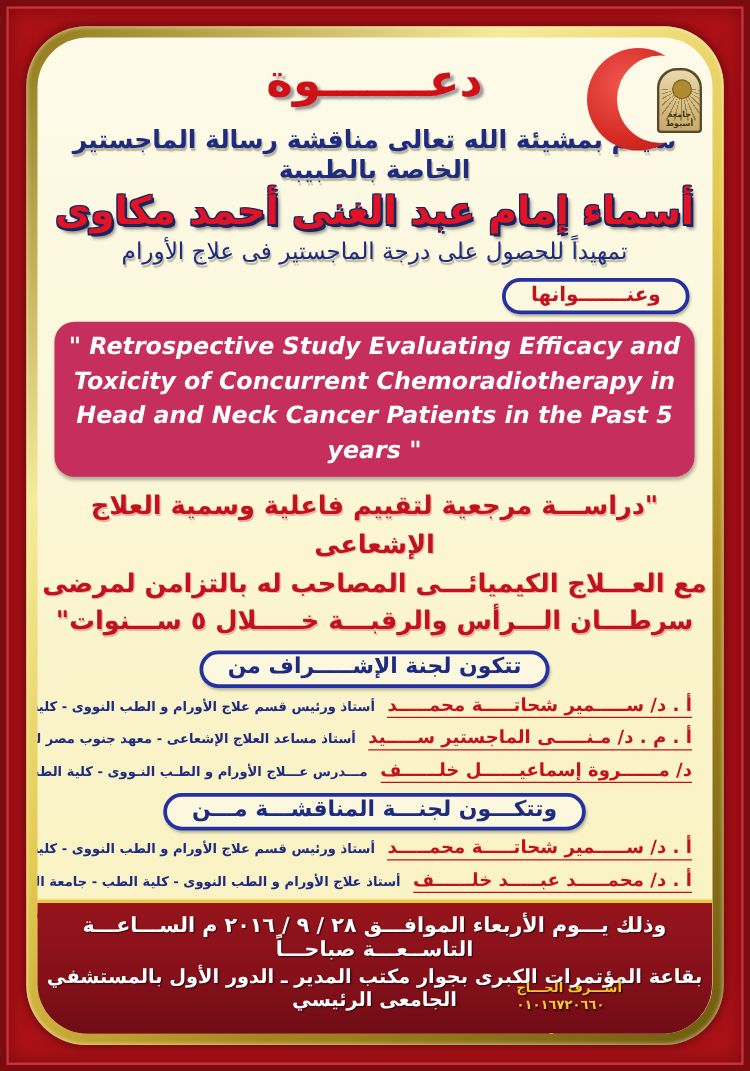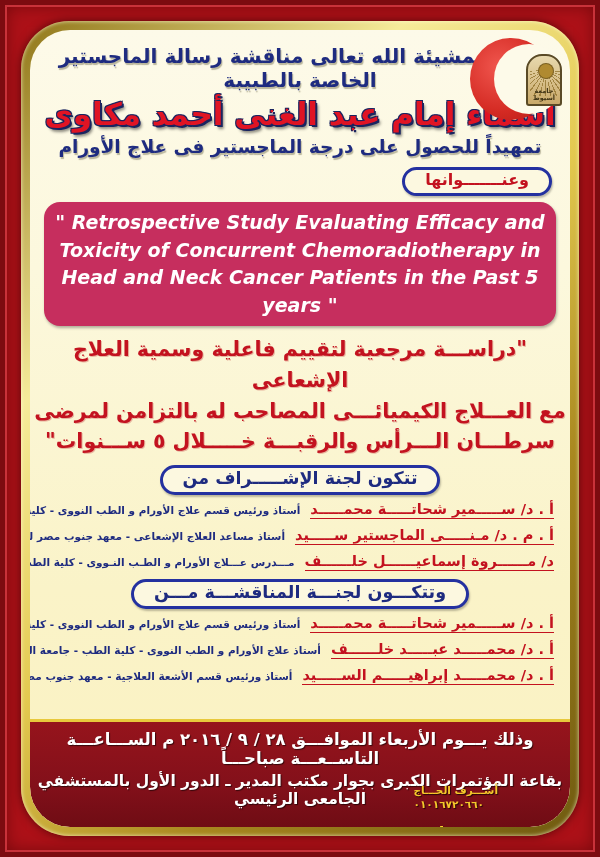--- a/index.html
+++ b/index.html
@@ -60,21 +60,21 @@
     font-size:20px; font-weight:bold; color:#1e2b80;
     text-shadow:1px 2px 1px #b9b59b;
   }
   .candidate {
     text-align:center; margin-top:4px;
     font-size:31px; font-weight:bold; color:#e01424;
     text-shadow:-1px -1px 0 #1a2560, 1px -1px 0 #1a2560, -1px 1px 0 #1a2560, 2px 2px 0 #1a2560, 3px 4px 3px rgba(0,0,0,.45);
   }
   .purpose {
     text-align:center; margin-top:4px;
-    font-size:18.5px; font-weight:bold; color:#1e2b80;
+    font-size:18.5px; font-weight:normal; color:#1e2b80;
     text-shadow:1px 2px 1px #b9b59b;
   }
   
   .badge {
     display:inline-block;
     border:3px solid #2431a0;
     border-radius:18px;
     background:#fcf8e0;
     padding:0 20px 4px;
     font-weight:bold;
@@ -147,20 +147,21 @@
         <div class="c1"></div>
           <div class="c2"></div>
       </div>
       <div class="emblem">
         <div class="rays"></div>
         <div class="sun"></div>
         <div class="emblem-text">جامعة أسيوط</div>
       </div>
     </div>
 
+    <h1 class="invite-title">دعـــــــوة</h1>
     <p class="intro">سيتم بمشيئة الله تعالى مناقشة رسالة الماجستير الخاصة بالطبيبة</p>
     <h2 class="candidate">أسماء إمام عبد الغنى أحمد مكاوى</h2>
     <p class="purpose">تمهيداً للحصول على درجة الماجستير فى علاج الأورام</p>
 
     <div class="badge-row-start">
       <span class="badge red-text">وعنـــــــوانها</span>
     </div>
 
     <div class="english-box" dir="ltr">" Retrospective Study Evaluating Efficacy and Toxicity of  Concurrent Chemoradiotherapy in Head and Neck Cancer Patients in the Past 5 years "</div>
 

